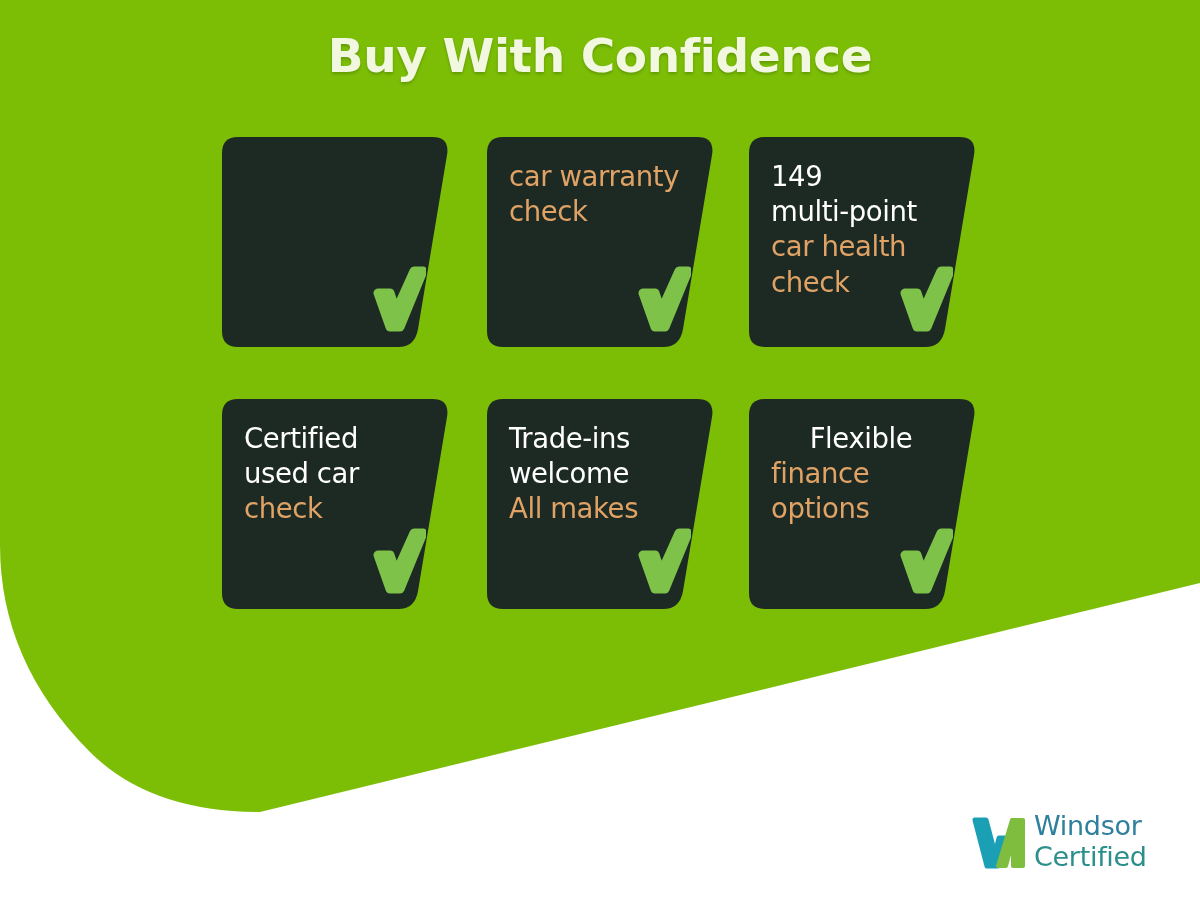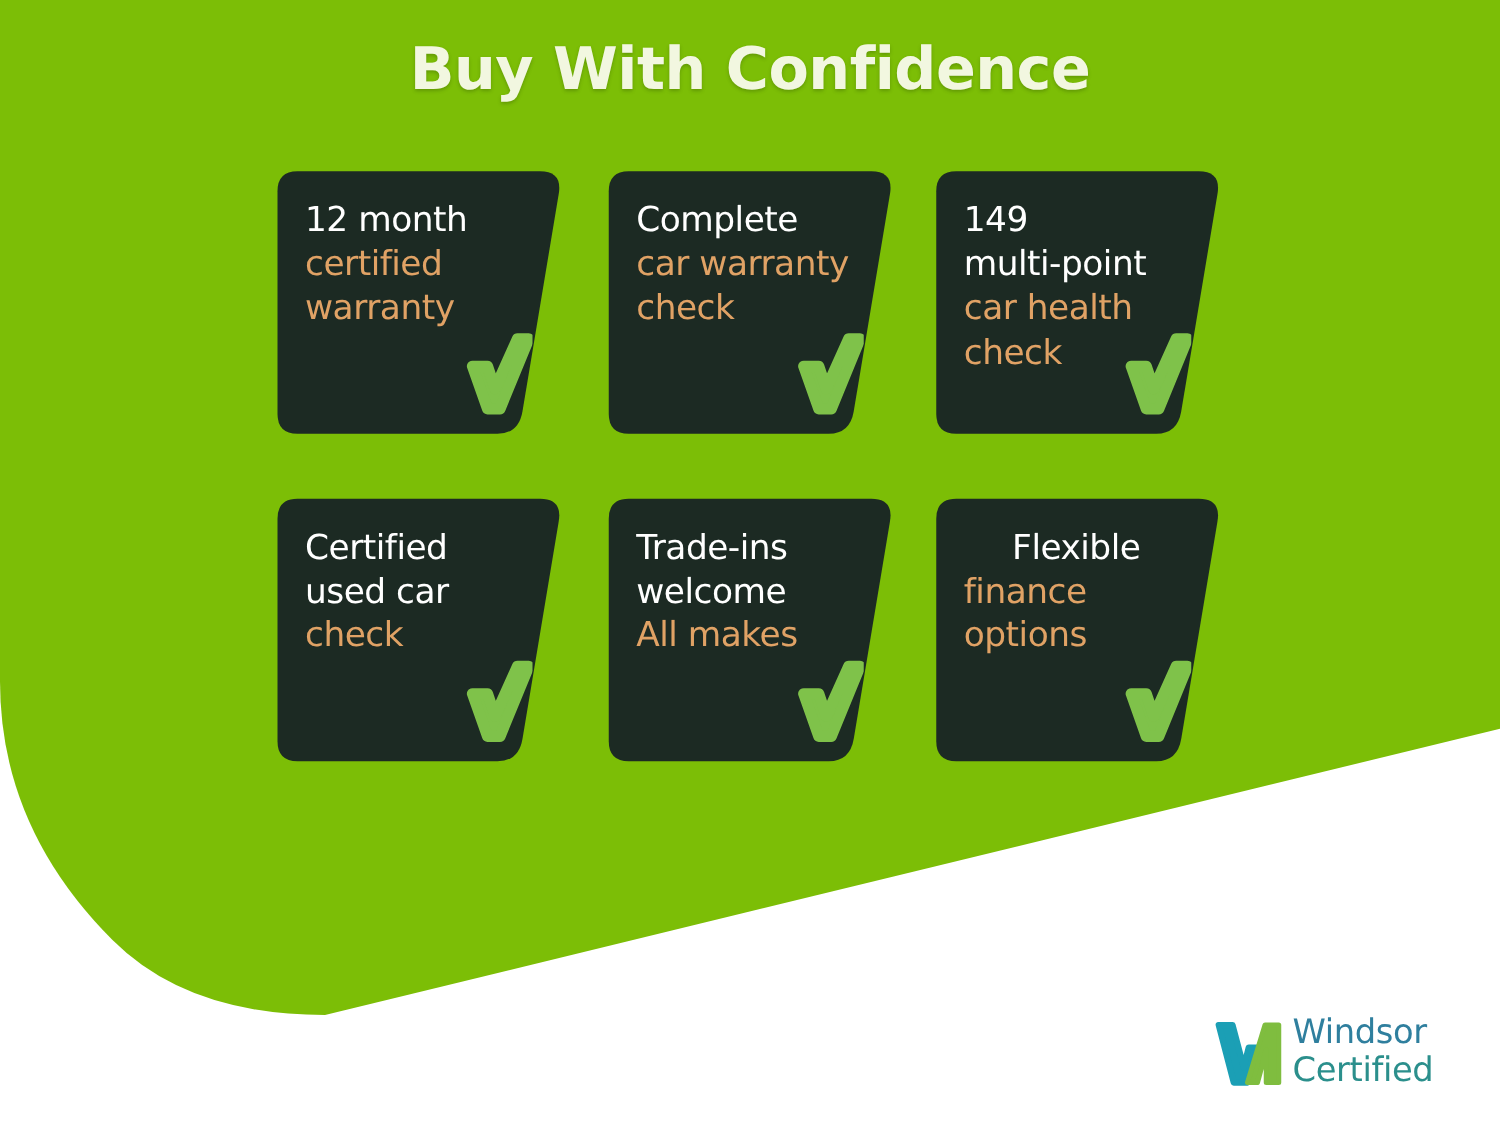--- a/index.html
+++ b/index.html
@@ -142,38 +142,32 @@
 
   <div id="page-title" style="color: rgb(242, 247, 224);">Buy With Confidence</div>
 
   <div id="cards-grid">
 
     <div class="feature-card c0">
       <svg class="card-shape" viewBox="0 0 228 210">
         <path d="M 16,0 L 210,0 Q 228,0 225,18 L 196,192 Q 193,210 176,210 L 16,210 Q 0,210 0,194 L 0,16 Q 0,0 16,0 Z" fill="#1c2a23"></path>
       </svg>
       <div class="card-body">
-        <div class="card-text">
-          <span class="line-white" style="color: rgb(255, 255, 255);">12 month</span>
-          <span class="line-accent" style="color: rgb(224, 162, 101);">certified</span>
-          <span class="line-accent" style="color: rgb(224, 162, 101);">warranty</span>
-        </div>
         <svg class="tick-icon" style="left:148px; top:126px;" viewBox="0 0 56 70">
           <path d="M 8,30 L 20,30 L 26,48 L 44,8 L 53,8 L 30,64 L 20,64 Z" fill="#7fc24a" stroke="#7fc24a" stroke-width="9" stroke-linejoin="round" stroke-linecap="round"></path>
         </svg>
       </div>
     </div>
 
     <div class="feature-card c1">
       <svg class="card-shape" viewBox="0 0 228 210">
         <path d="M 16,0 L 210,0 Q 228,0 225,18 L 196,192 Q 193,210 176,210 L 16,210 Q 0,210 0,194 L 0,16 Q 0,0 16,0 Z" fill="#1c2a23"></path>
       </svg>
       <div class="card-body">
         <div class="card-text">
-          <span class="line-white" style="color: rgb(255, 255, 255);">Complete</span>
           <span class="line-accent" style="color: rgb(224, 162, 101);">car warranty</span>
           <span class="line-accent" style="color: rgb(224, 162, 101);">check</span>
         </div>
         <svg class="tick-icon" style="left:148px; top:126px;" viewBox="0 0 56 70">
           <path d="M 8,30 L 20,30 L 26,48 L 44,8 L 53,8 L 30,64 L 20,64 Z" fill="#7fc24a" stroke="#7fc24a" stroke-width="9" stroke-linejoin="round" stroke-linecap="round"></path>
         </svg>
       </div>
     </div>
 
     <div class="feature-card c2">

